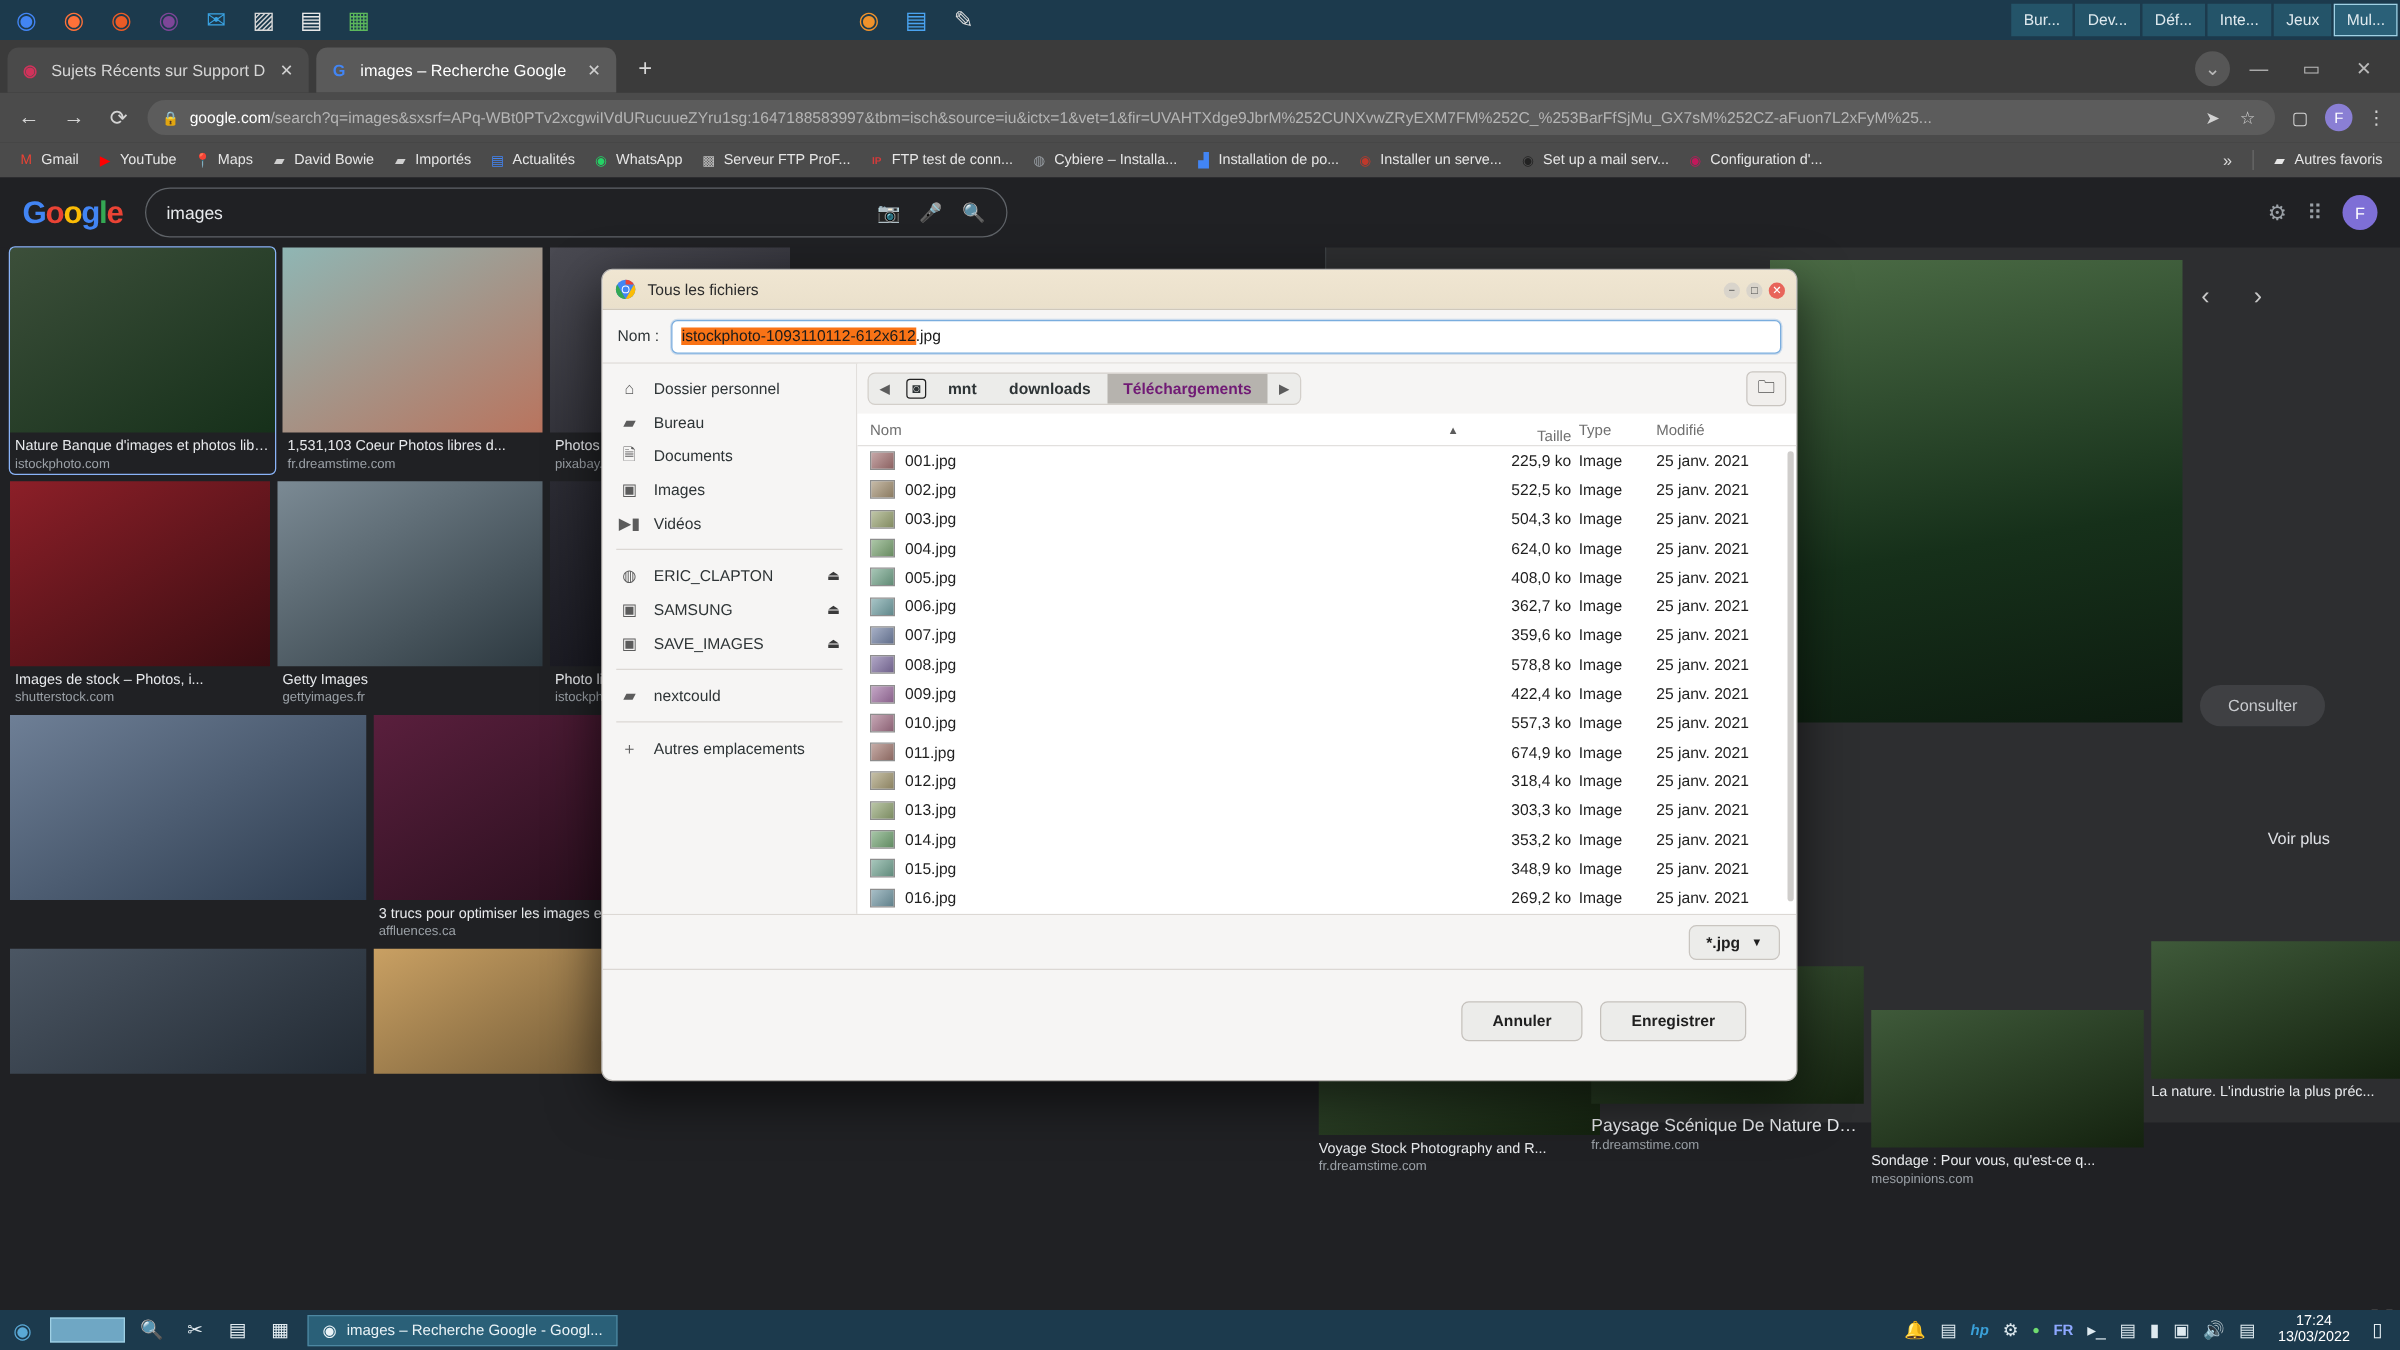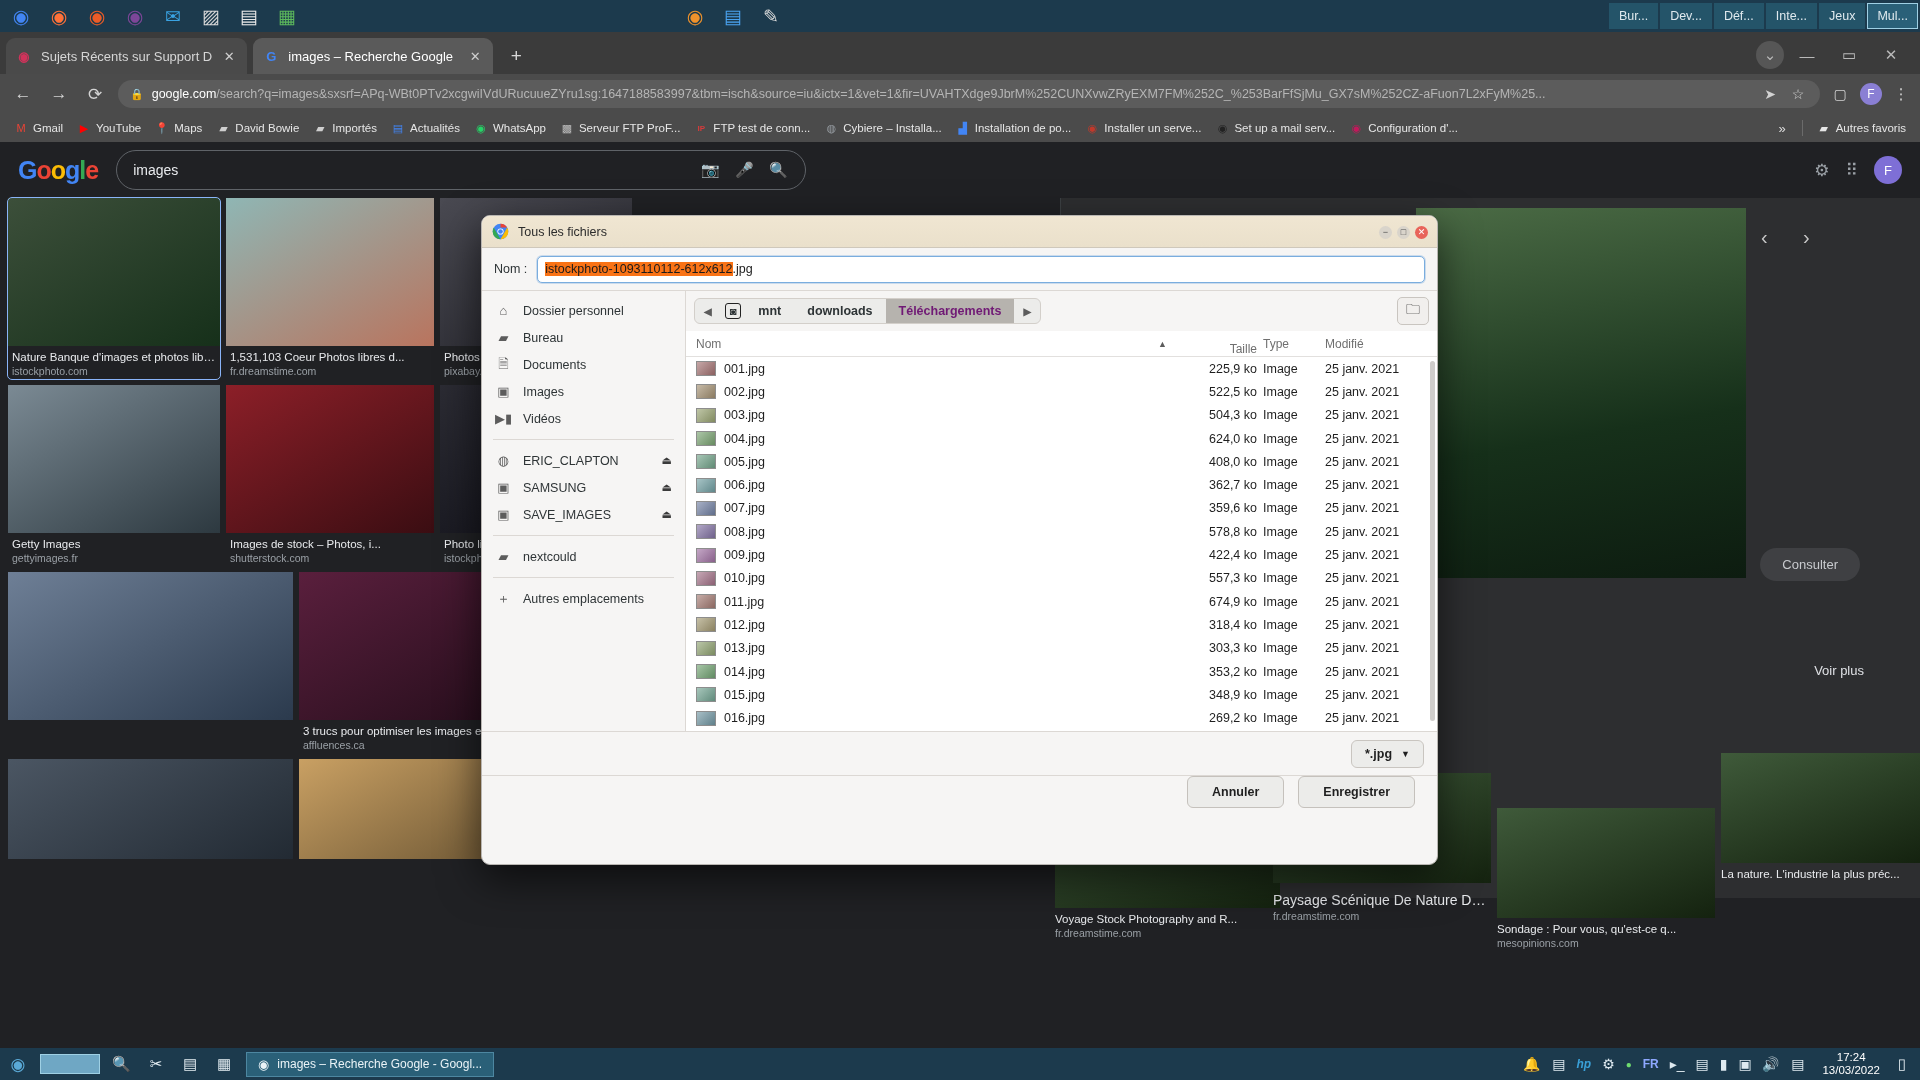--- a/index.html
+++ b/index.html
@@ -173,21 +173,21 @@
   .frow .fsize { width: 96px; text-align: right; padding-right: 6px; }
   .frow .ftype { width: 62px; }
   .frow .fmod { width: 112px; }
   .vscroll { position: absolute; right: 2px; top: 4px; width: 5px; height: 360px; background: #cfcdcb; border-radius: 3px; }
 
   .filterrow { height: 44px; background: #f6f5f4; border-top: 1px solid #dcd8d4;
                display: flex; align-items: center; justify-content: flex-end; padding: 0 13px; }
   .filterbtn { background: #ececea; border: 1px solid #c9c5c0; border-radius: 6px; padding: 6px 13px;
                font-size: 12.5px; color: #1f1f1f; display: flex; align-items: center; gap: 9px; font-weight: bold; }
   .actionrow { height: 58px; background: #f6f5f4; border-top: 1px solid #dcd8d4;
-               display: flex; align-items: flex-start; justify-content: flex-end; gap: 14px; padding: 0 22px; }
+               display: flex; align-items: flex-end; justify-content: flex-end; gap: 14px; padding: 0 40px; }
   .dbtn { background: #ececea; border: 1px solid #c5c1bc; border-radius: 6px; padding: 8px 24px;
           font-size: 12.5px; color: #1f1f1f; font-weight: bold; }
 
   
   .taskbar {
     position: absolute; left: 0; bottom: 0; width: 1920px; height: 32px; background: #1c3a4d;
     display: flex; align-items: center; padding: 0 6px; gap: 10px;
   }
   .tb-icon { width: 24px; height: 24px; display: flex; align-items: center; justify-content: center;
              font-size: 15px; color: #e4edf2; }
@@ -372,32 +372,32 @@
             </div>
             <div class="gcard" style="width: 192px;">
               <div class="gthumb" style="width: 192px; height: 148px; background: linear-gradient(150deg, rgb(74, 74, 82), rgb(35, 35, 42));"></div>
               <div class="gcap">
                 <div class="t">Photos libres de droits : les ...</div>
                 <div class="d">pixabay.com</div>
               </div>
             </div>
           </div>
           <div class="grow">
+            <div class="gcard" style="width: 208px;">
+              <div class="gthumb" style="width: 208px; height: 148px; background: linear-gradient(150deg, rgb(140, 31, 40), rgb(58, 13, 18));"></div>
+              <div class="gcap">
+                <div class="t">Images de stock – Photos, i...</div>
+                <div class="d">shutterstock.com</div>
+              </div>
+            </div>
             <div class="gcard" style="width: 212px;">
               <div class="gthumb" style="width: 212px; height: 148px; background: linear-gradient(150deg, rgb(123, 138, 148), rgb(45, 57, 64));"></div>
               <div class="gcap">
                 <div class="t">Getty Images</div>
                 <div class="d">gettyimages.fr</div>
-              </div>
-            </div>
-            <div class="gcard" style="width: 208px;">
-              <div class="gthumb" style="width: 208px; height: 148px; background: linear-gradient(150deg, rgb(140, 31, 40), rgb(58, 13, 18));"></div>
-              <div class="gcap">
-                <div class="t">Images de stock – Photos, i...</div>
-                <div class="d">shutterstock.com</div>
               </div>
             </div>
             <div class="gcard" style="width: 192px;">
               <div class="gthumb" style="width: 192px; height: 148px; background: linear-gradient(150deg, rgb(43, 43, 51), rgb(16, 16, 24));"></div>
               <div class="gcap">
                 <div class="t">Photo libre de droit de ...</div>
                 <div class="d">istockphoto.com</div>
               </div>
             </div>
           </div>

